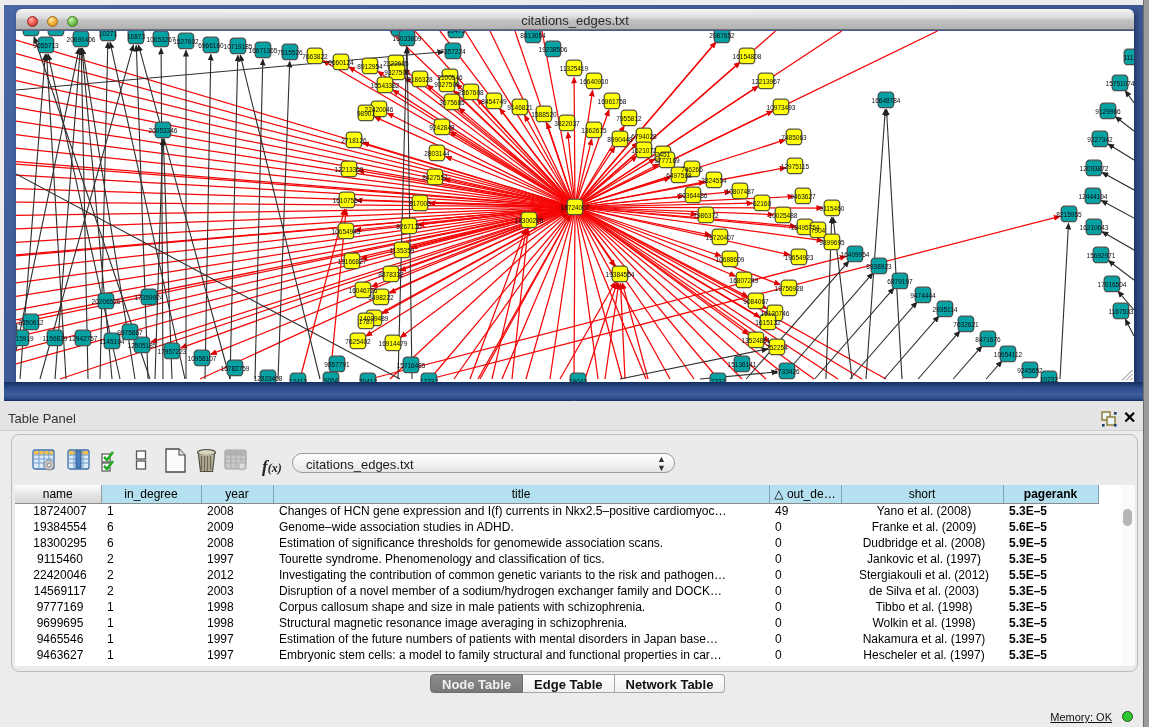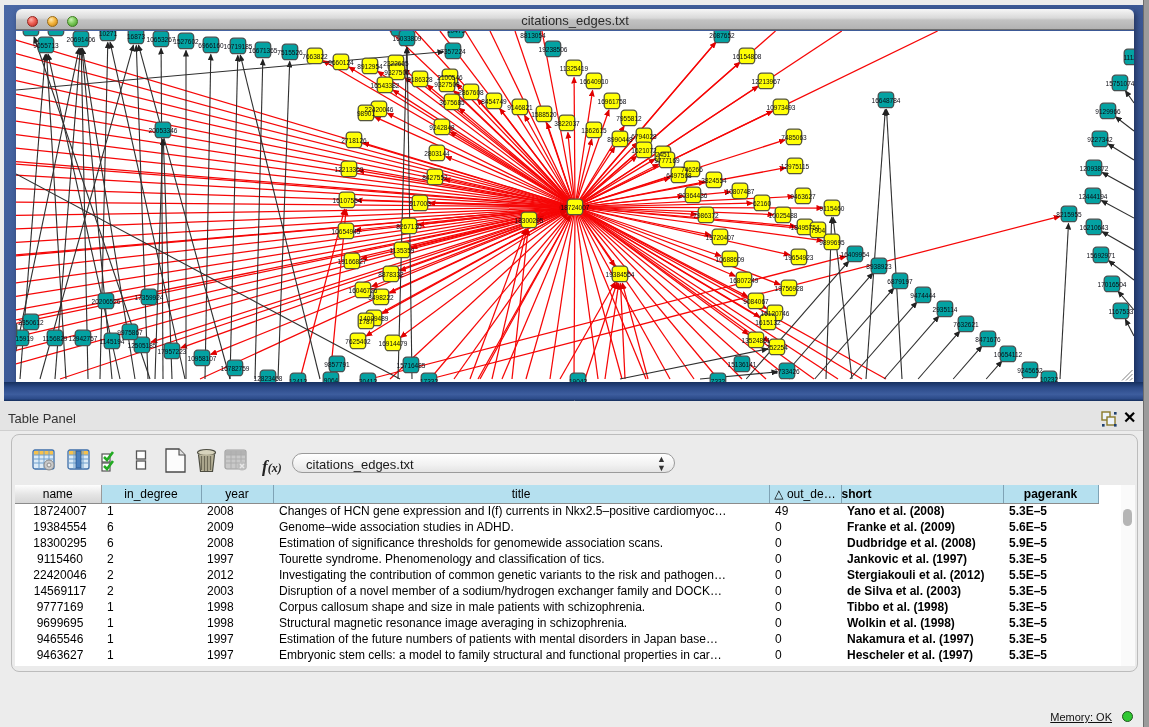--- a/index.html
+++ b/index.html
@@ -51,21 +51,21 @@
   background:linear-gradient(#ffffff,#f1f1f1 60%,#e4e4e4); }
 #dropdown .dt { position:absolute; left:13px; top:3px; font-size:13px; color:#1a1a1a; }
 #dropdown .dar { position:absolute; right:8px; top:1px; font-size:9px; color:#333; line-height:9px; }
 #tblwrap { position:absolute; left:3px; top:50px; width:1106px; height:181px; background:#fff; overflow:hidden; }
 table { border-collapse:collapse; table-layout:fixed; width:1083px; font-size:12px; color:#000; }
 th { height:18px; font-weight:normal; font-size:12px; text-align:center;
   background:#b5e0ef; border-right:1px solid #7fa3b5; border-bottom:1px solid #8b8b8b; padding:0; }
 th.h1 { background:linear-gradient(#fdfdfd,#e4e4e4 55%,#d6d6d6); border-right:1px solid #9a9a9a; }
 td { height:16px; padding:0 2px 0 6px; white-space:nowrap; overflow:hidden; }
 .c1 { width:86px;text-align:center; } .c2 { width:100px; } .c3 { width:72px; }
-.c4 { width:496px; } .c5 { width:72px; } .c6 { width:162px; text-align:left;font-weight:bold; }
+.c4 { width:496px; } .c5 { width:72px; } .c6 { width:162px; text-align:center; }
 .c7 { width:95px;font-weight:bold; }
 #vscroll { position:absolute; left:1109px; top:50px; width:14px; height:181px; background:#fafafa; }
 #vthumb { position:absolute; left:2px; top:24px; width:9px; height:17px; background:#b5b5b5; border-radius:5px; }
 #tabs { position:absolute; left:430px; top:273px; height:19px; display:flex;
   font-size:13px; }
 .tab { font-weight:bold; padding:1px 11px 0; line-height:18px; background:linear-gradient(#ffffff,#f0f0f0); border:1px solid #a6a6a6; border-left:none; color:#111; }
 .tab.sel { background:linear-gradient(#8c8c8c,#787878); color:#f0f0f0; border:1px solid #6e6e6e; border-radius:4px 0 0 4px; }
 .tab.last { border-radius:0 4px 4px 0; }
 #memory { position:absolute; right:31px; top:310px; font-size:11px; color:#111;text-decoration:underline; }
 #memdot { position:absolute; right:10px; top:310px; width:11px; height:11px; border-radius:50%;
@@ -753,17 +753,22 @@
                 <td class="c6">Hescheler et al. (1997)</td>
                 <td class="c7">5.3E–5</td>
               </tr>
         </tbody>
           </table>
       </div>
       <div id="vscroll">
           <div id="vthumb"></div>
         </div>
     </div>
+    <div id="tabs">
+      <div class="tab sel">Node Table</div>
+        <div class="tab">Edge Table</div>
+        <div class="tab last">Network Table</div>
+    </div>
     <div id="memory">Memory: OK</div>
     <div id="memdot"></div>
   </div>
   <div id="rstrip"></div>
 </div>
 
 </body></html>

